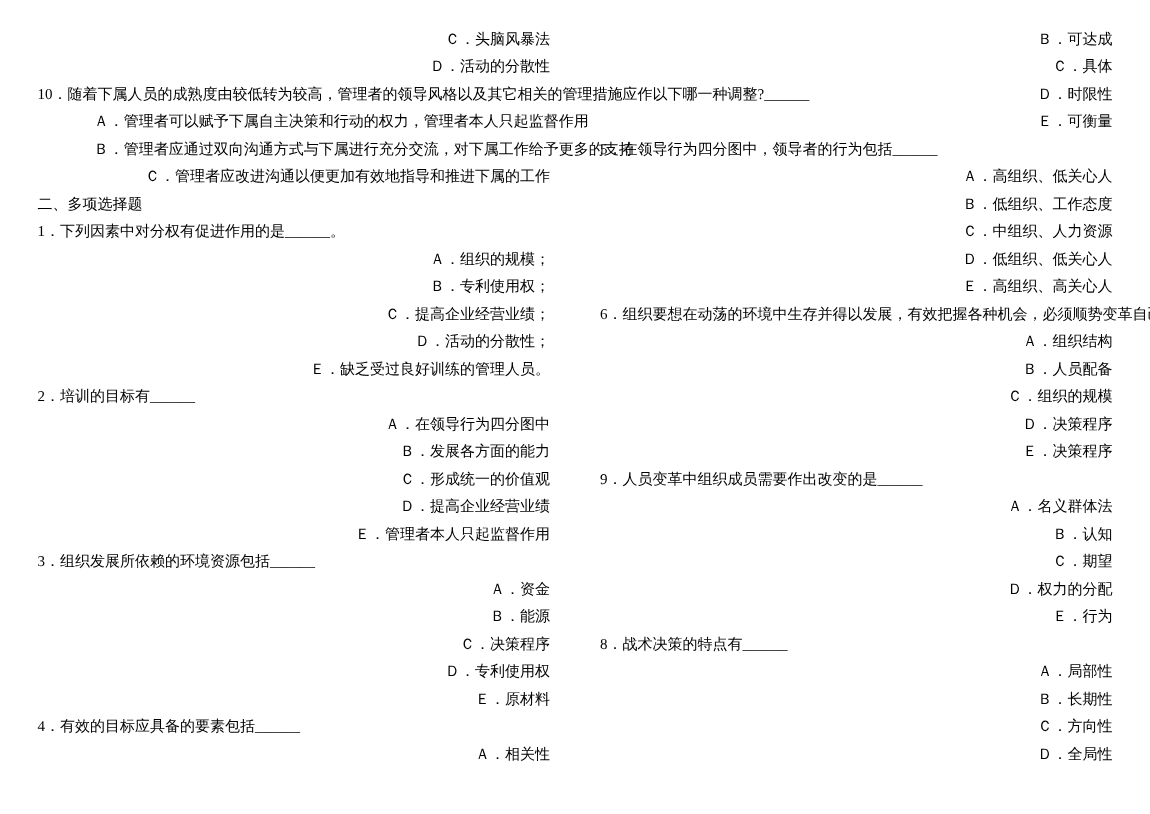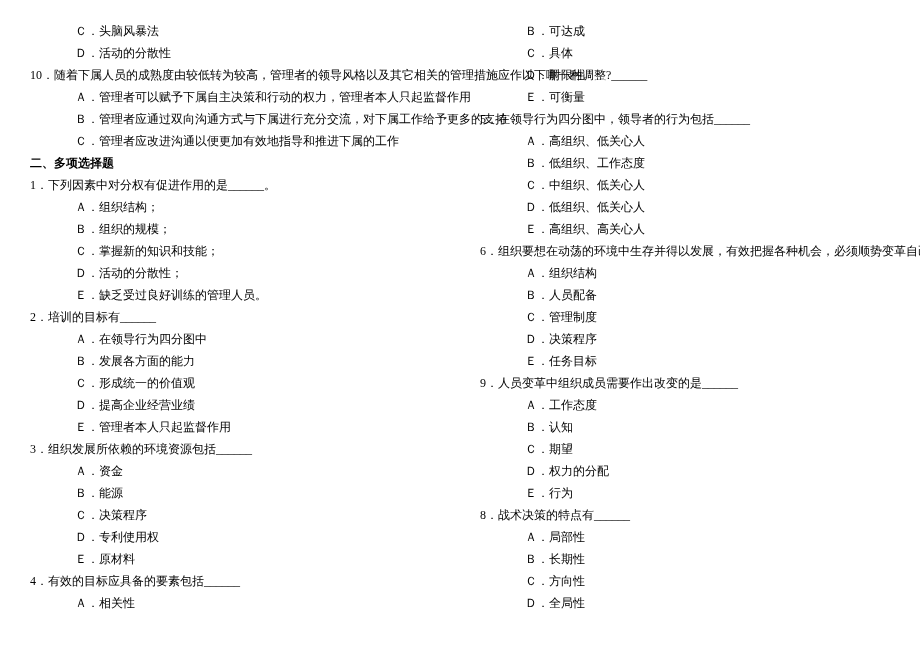--- a/index.html
+++ b/index.html
@@ -18,42 +18,43 @@
       column-count: 2;
       column-gap: 40px;
       column-fill: auto;
     }
     .line {
       line-height: 22px;
       white-space: nowrap;
     }
     .indent-2 {
       padding-left: 45px;
+      text-align: right;
     }
     .section-title {
-      font-weight: bold;
+      font-weight: normal;
     }
   </style>
 </head>
 <body>
 
 <div class="line indent-2">Ｃ．头脑风暴法</div>
 <div class="line indent-2">Ｄ．活动的分散性</div>
 
 <div class="line">10．随着下属人员的成熟度由较低转为较高，管理者的领导风格以及其它相关的管理措施应作以下哪一种调整?______</div>
 <div class="line indent-2">Ａ．管理者可以赋予下属自主决策和行动的权力，管理者本人只起监督作用</div>
 <div class="line indent-2">Ｂ．管理者应通过双向沟通方式与下属进行充分交流，对下属工作给予更多的支持</div>
 <div class="line indent-2">Ｃ．管理者应改进沟通以便更加有效地指导和推进下属的工作</div>
 
 <div class="line section-title">二、多项选择题</div>
 
 <div class="line">1．下列因素中对分权有促进作用的是______。</div>
-<div class="line indent-2">Ａ．组织结构；</div>
-<div class="line indent-2">Ｂ．组织的规模；</div>
-<div class="line indent-2">Ｃ．掌握新的知识和技能；</div>
+<div class="line indent-2">Ａ．组织的规模；</div>
+<div class="line indent-2">Ｂ．专利使用权；</div>
+<div class="line indent-2">Ｃ．提高企业经营业绩；</div>
 <div class="line indent-2">Ｄ．活动的分散性；</div>
 <div class="line indent-2">Ｅ．缺乏受过良好训练的管理人员。</div>
 
 <div class="line">2．培训的目标有______</div>
 <div class="line indent-2">Ａ．在领导行为四分图中</div>
 <div class="line indent-2">Ｂ．发展各方面的能力</div>
 <div class="line indent-2">Ｃ．形成统一的价值观</div>
 <div class="line indent-2">Ｄ．提高企业经营业绩</div>
 <div class="line indent-2">Ｅ．管理者本人只起监督作用</div>
 
@@ -67,33 +68,33 @@
 <div class="line">4．有效的目标应具备的要素包括______</div>
 <div class="line indent-2">Ａ．相关性</div>
 <div class="line indent-2">Ｂ．可达成</div>
 <div class="line indent-2">Ｃ．具体</div>
 <div class="line indent-2">Ｄ．时限性</div>
 <div class="line indent-2">Ｅ．可衡量</div>
 
 <div class="line">5．在领导行为四分图中，领导者的行为包括______</div>
 <div class="line indent-2">Ａ．高组织、低关心人</div>
 <div class="line indent-2">Ｂ．低组织、工作态度</div>
-<div class="line indent-2">Ｃ．中组织、低关心人</div>
+<div class="line indent-2">Ｃ．中组织、人力资源</div>
 <div class="line indent-2">Ｄ．低组织、低关心人</div>
 <div class="line indent-2">Ｅ．高组织、高关心人</div>
 
 <div class="line">6．组织要想在动荡的环境中生存并得以发展，有效把握各种机会，必须顺势变革自己的______</div>
 <div class="line indent-2">Ａ．组织结构</div>
 <div class="line indent-2">Ｂ．人员配备</div>
-<div class="line indent-2">Ｃ．管理制度</div>
+<div class="line indent-2">Ｃ．组织的规模</div>
 <div class="line indent-2">Ｄ．决策程序</div>
-<div class="line indent-2">Ｅ．任务目标</div>
+<div class="line indent-2">Ｅ．决策程序</div>
 
 <div class="line">9．人员变革中组织成员需要作出改变的是______</div>
-<div class="line indent-2">Ａ．工作态度</div>
+<div class="line indent-2">Ａ．名义群体法</div>
 <div class="line indent-2">Ｂ．认知</div>
 <div class="line indent-2">Ｃ．期望</div>
 <div class="line indent-2">Ｄ．权力的分配</div>
 <div class="line indent-2">Ｅ．行为</div>
 
 <div class="line">8．战术决策的特点有______</div>
 <div class="line indent-2">Ａ．局部性</div>
 <div class="line indent-2">Ｂ．长期性</div>
 <div class="line indent-2">Ｃ．方向性</div>
 <div class="line indent-2">Ｄ．全局性</div>

